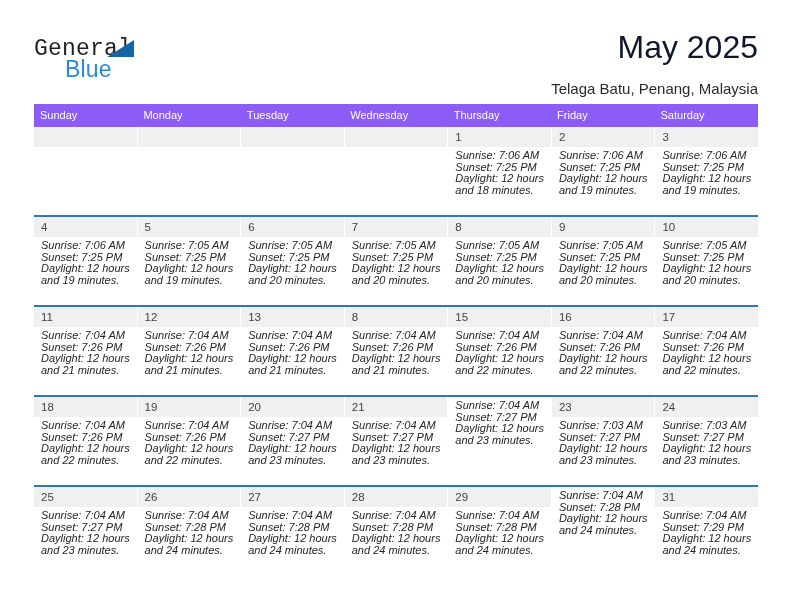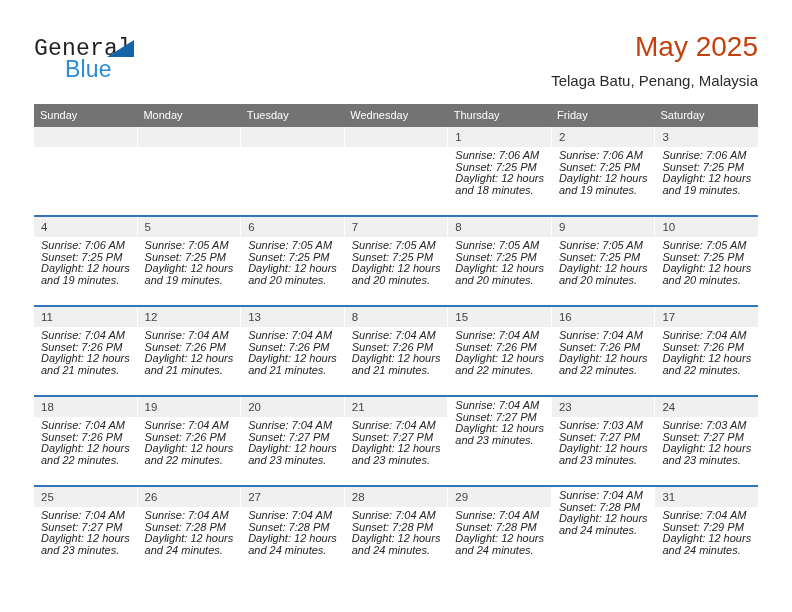--- a/index.html
+++ b/index.html
@@ -64,44 +64,44 @@
     letter-spacing: 0.2px;
   }
 
   .title-block {
     position: absolute;
     right: 0;
     top: 0;
     text-align: right;
   }
   .cal-title {
-    font-size: 28px;
+    font-size: 32px;
     font-weight: normal;
-    color: #c2410c;
+    color: #0f172a;
     line-height: 34px;
     white-space: nowrap;
   }
   .cal-subtitle {
     font-size: 15px;
     color: #2b2b2b;
     line-height: 22px;
-    margin-top: 6px;
+    margin-top: 14px;
     white-space: nowrap;
   }
 
   
   .calendar {
     position: absolute;
     left: 34px;
     top: 104px;
     width: 724px;
   }
   .weekday-row {
     display: flex;
-    background: #737373;
+    background: #8b5cf6;
   }
   .weekday-cell {
     flex: 1 1 0;
     box-sizing: border-box;
     padding: 4px 0 5px 6px;
     font-size: 11px;
     color: #ffffff;
     line-height: 14px;
   }
   .week-row {

